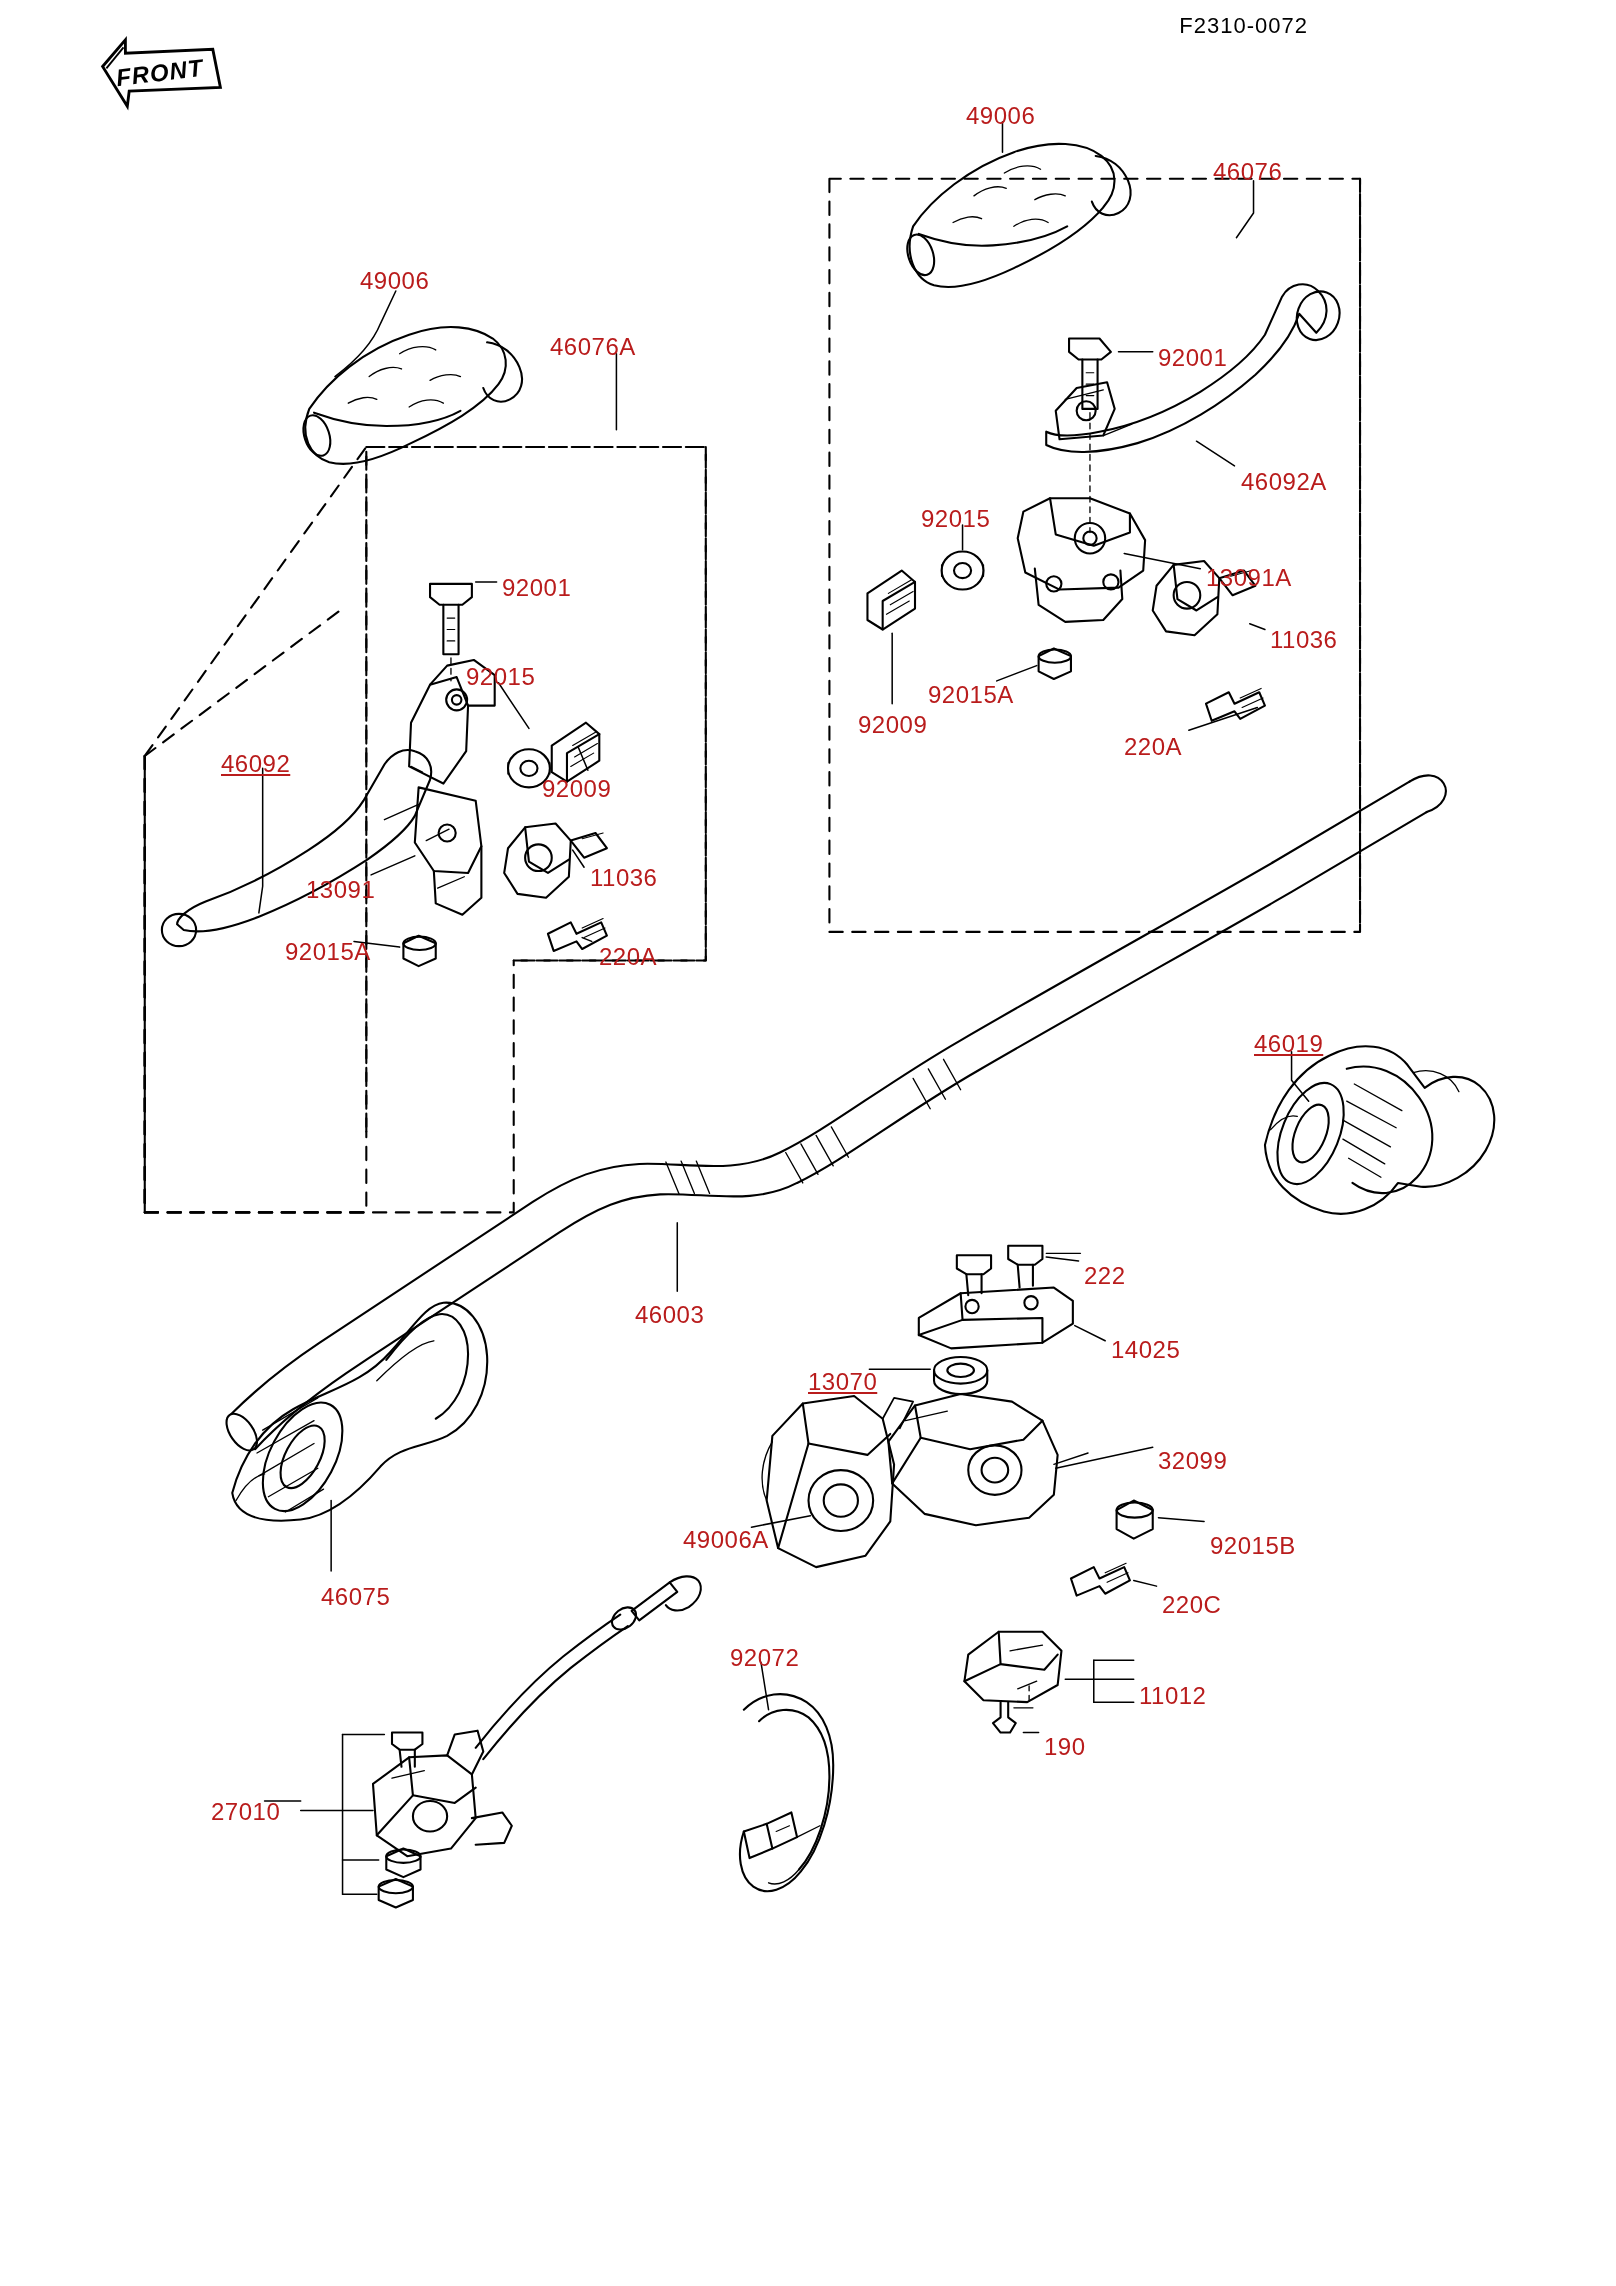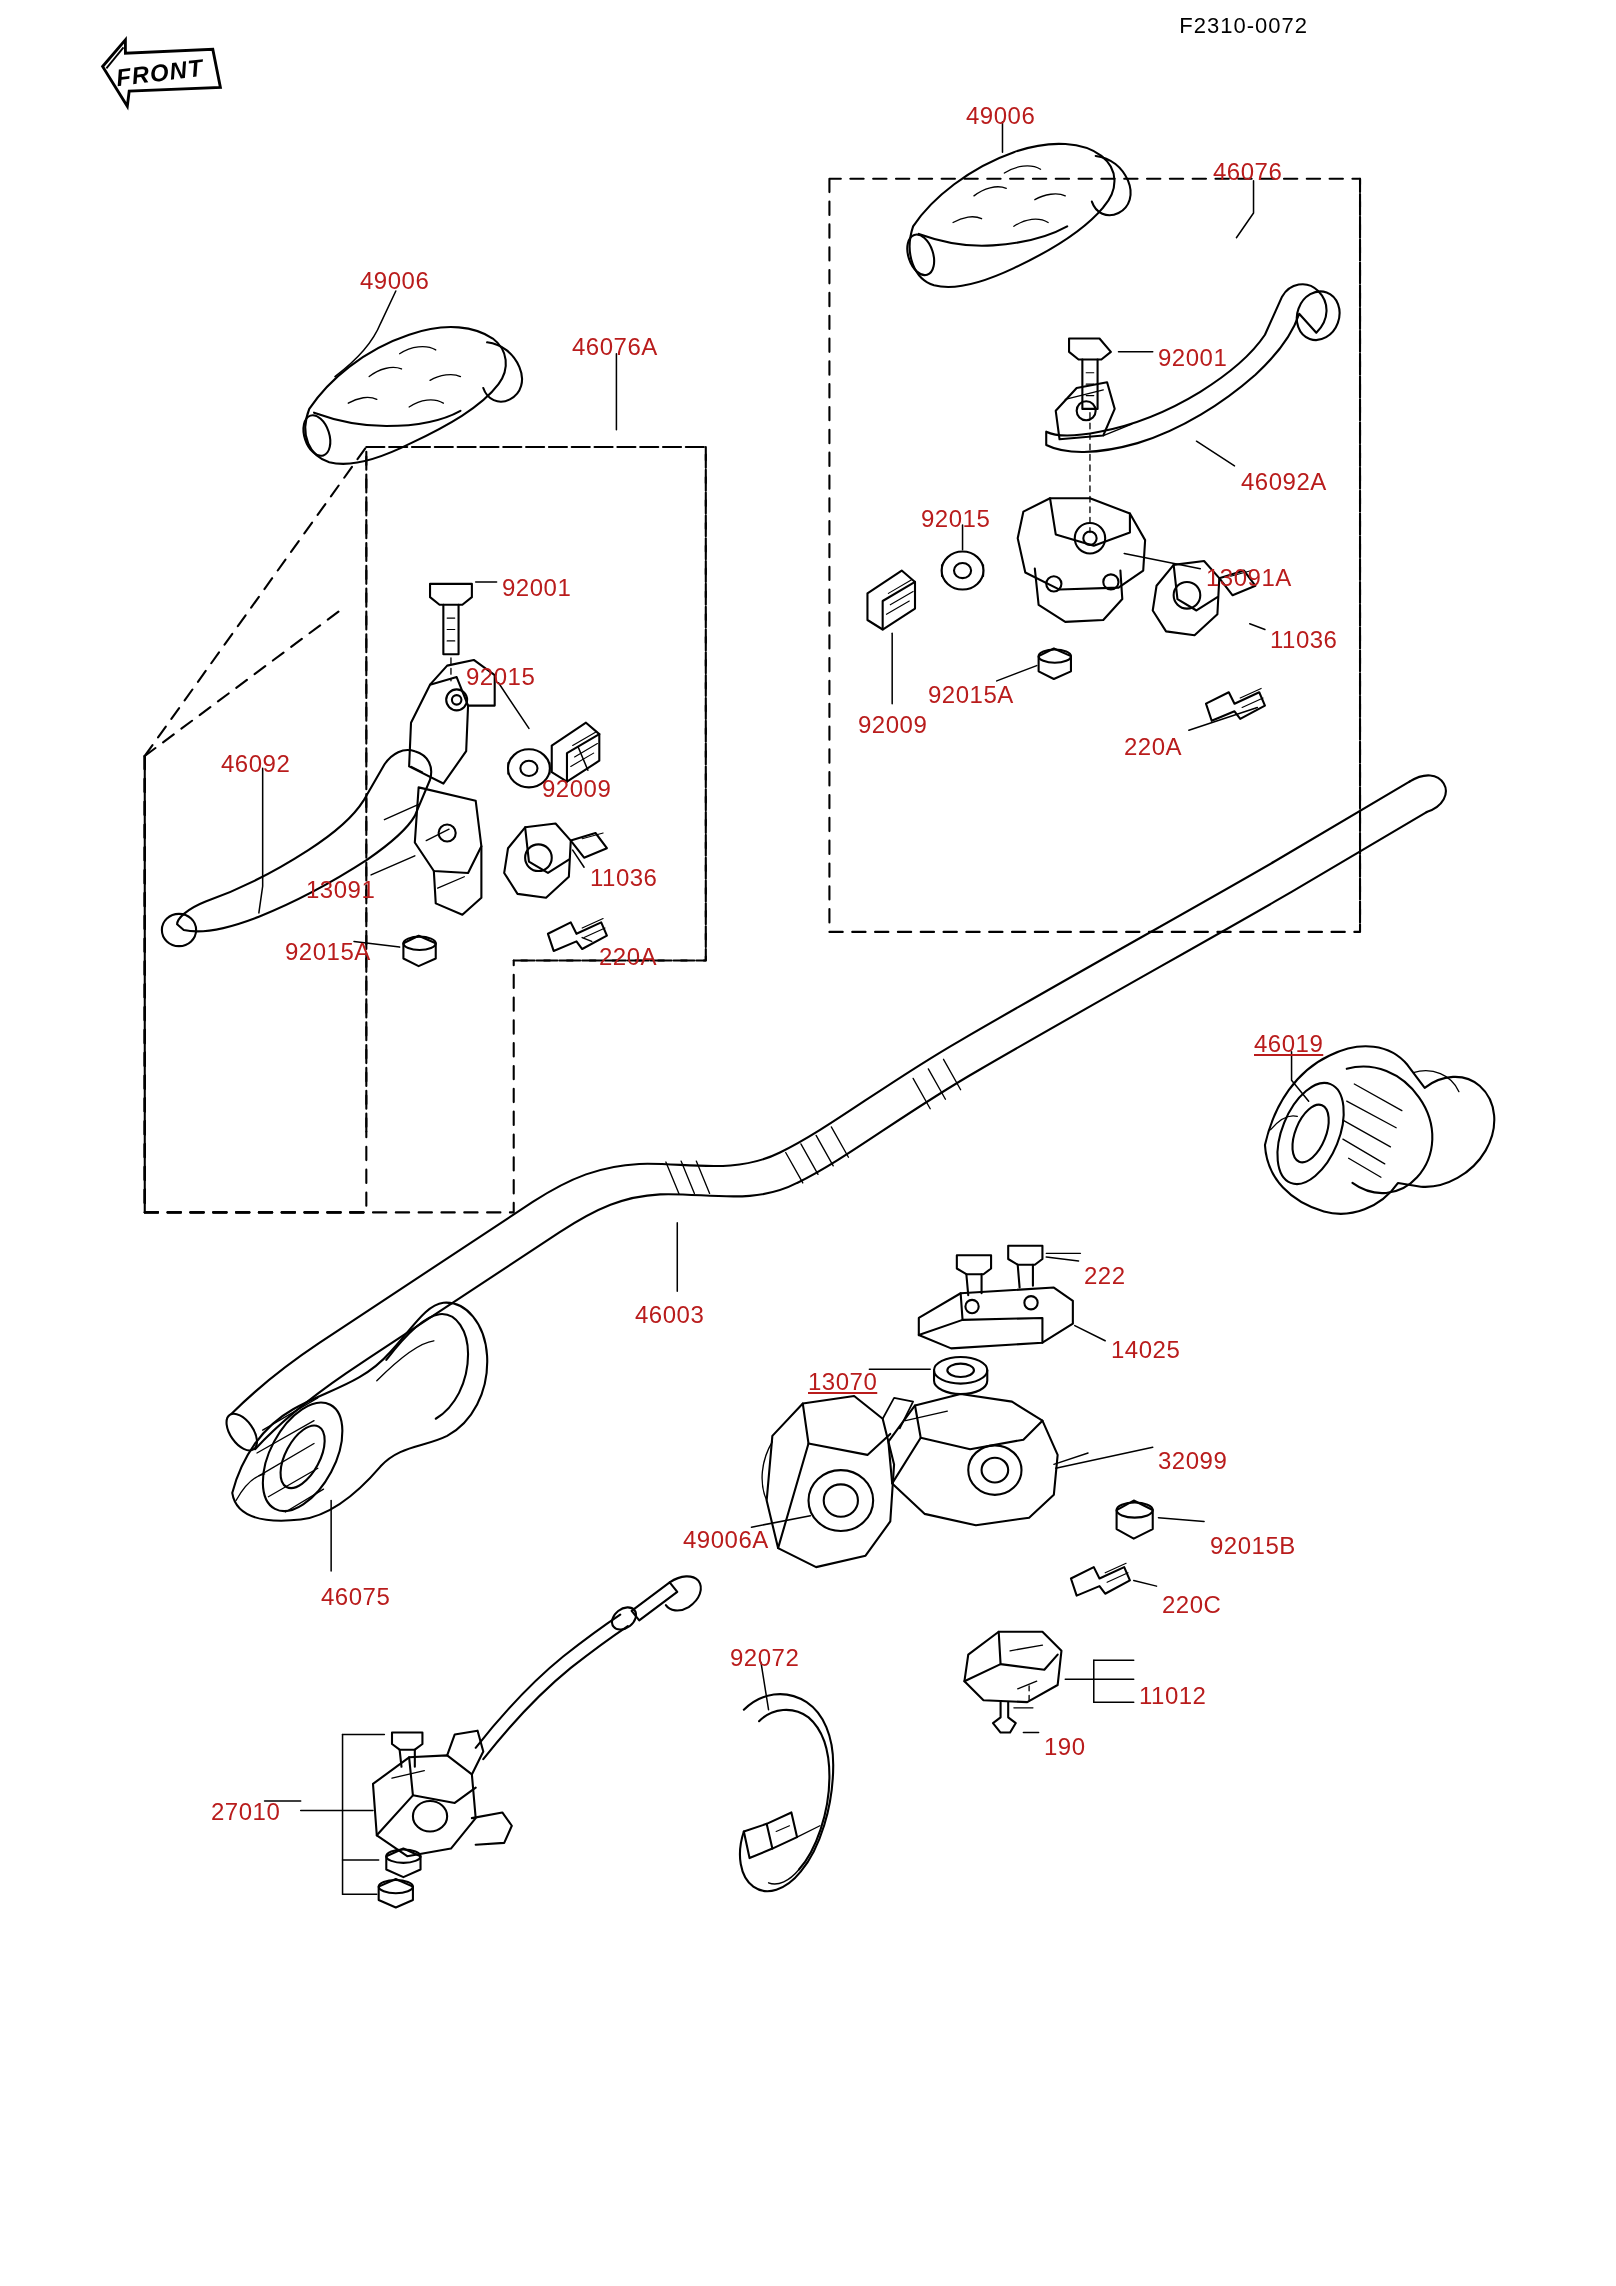--- a/index.html
+++ b/index.html
@@ -391,24 +391,24 @@
       <path d="M1192,1766 L1120,1766" stroke-width="1.6"></path>
       <path d="M1092,1822 L1076,1822" stroke-width="1.6"></path>
       <path d="M1150,1746 L1150,1790" stroke-width="1.6"></path>
       <path d="M1150,1746 L1192,1746" stroke-width="1.6"></path>
       <path d="M1150,1790 L1192,1790" stroke-width="1.6"></path>
       <path d="M278,1894 L316,1894" stroke-width="1.6"></path>
     </g>
   </svg>
 
   <div class="lbl" style="left:360px; top:267px;">49006</div>
-  <div class="lbl" style="left:572px; top:333px;text-align:right;">46076A</div>
+  <div class="lbl" style="left:550px; top:333px;text-align:right;">46076A</div>
   <div class="lbl" style="left:502px; top:574px;">92001</div>
   <div class="lbl" style="left:466px; top:663px;">92015</div>
-  <div class="lbl" style="left:221px; top:750px;">46092</div>
+  <div class="lbl" style="left:221px; top:750px;text-decoration:underline;">46092</div>
   <div class="lbl" style="left:542px; top:775px;">92009</div>
   <div class="lbl" style="left:306px; top:876px;">13091</div>
   <div class="lbl" style="left:590px; top:864px;">11036</div>
   <div class="lbl" style="left:285px; top:938px;">92015A</div>
   <div class="lbl" style="left:599px; top:943px;">220A</div>
 
   <div class="lbl" style="left:966px; top:102px;">49006</div>
   <div class="lbl" style="left:1213px; top:158px;">46076</div>
   <div class="lbl" style="left:1158px; top:344px;">92001</div>
   <div class="lbl" style="left:1241px; top:468px;">46092A</div>

